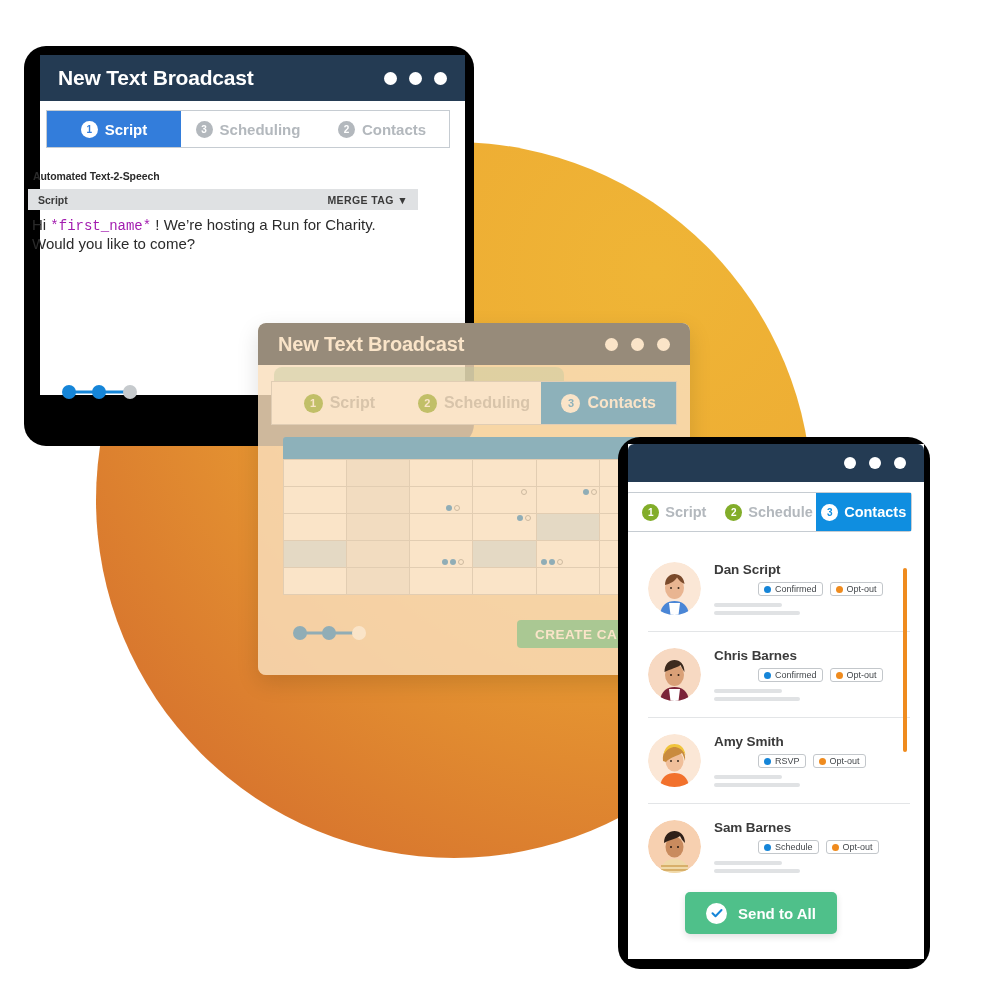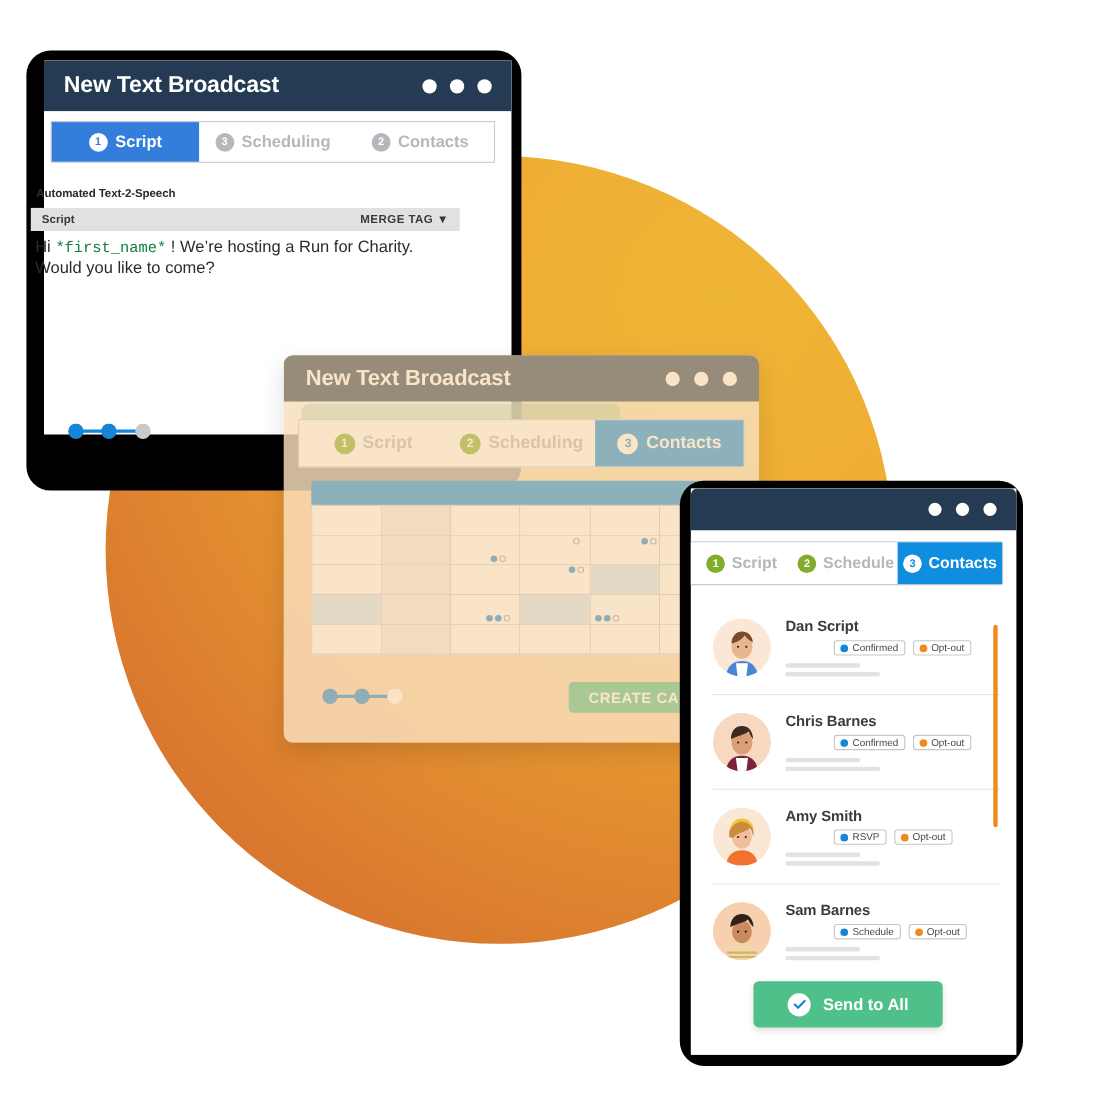--- a/index.html
+++ b/index.html
@@ -39,21 +39,21 @@
   #win1 .tab.active{background:#337ddb;}
   #win1 .tab.active .num{background:#fff;color:#337ddb;}
   #win1 .tab.active .lbl{color:#fff;}
   #win1 .tab.idle .num{background:#b3b8bd;}
   #win1 .tab.idle .lbl{color:#b3b8bd;}
   #w1-sub{position:absolute;left:33px;top:170px;font-size:10.5px;font-weight:bold;color:#2b2b2b;letter-spacing:-.1px;}
   #w1-scriptbar{position:absolute;left:28px;top:189px;width:390px;height:21px;background:#dfe1e3;display:flex;align-items:center;justify-content:space-between;padding:0 10px;box-sizing:border-box;}
   #w1-scriptbar span{font-size:10.5px;color:#3a3a3a;font-weight:bold;}
   #w1-scriptbar .mt{letter-spacing:.4px;padding-left:48px;}
   #w1-body{position:absolute;left:32px;top:216px;width:390px;font-size:15px;color:#2b2b2b;line-height:1.18;}
-  #w1-body .merge{font-family:"Liberation Mono",monospace;color:#15803d;font-size:14px;}
+  #w1-body .merge{font-family:"Liberation Mono",monospace;color:#a21caf;font-size:14px;}
   #w1-steps{position:absolute;left:60px;top:385px;}
 
   
   .steps{display:flex;align-items:center;}
 
   
   #win2{left:258px;top:323px;width:432px;height:352px;border-radius:8px;
         box-shadow:0 8px 22px rgba(0,0,0,.13);background:rgba(255,255,255,.62);}
   #win2 .titlebar{height:42px;padding:0 20px;border-radius:8px 8px 0 0;}
   #win2 .title{font-size:20px;}
@@ -99,21 +99,21 @@
   .crow:last-of-type{border-bottom:none;}
   .av{width:53px;height:53px;border-radius:50%;overflow:hidden;flex:none;margin-right:13px;}
   .cname{font-size:13.5px;font-weight:bold;color:#3b3b3b;margin-bottom:5px;letter-spacing:-.1px;}
   .badges{display:flex;gap:7px;margin-bottom:7px;padding-left:44px;}
   .badge{display:flex;align-items:center;gap:4px;border:1px solid #c3c7cb;border-radius:3px;padding:1px 5px;font-size:9px;color:#44484c;background:#fff;}
   .badge .bi{width:7px;height:7px;border-radius:50%;}
   .badge .bi.blue{background:#1585d8;}
   .badge .bi.orange{background:#ef8b1e;}
   .skel{height:4px;background:#e0e2e4;border-radius:2px;}
   #scrollbar{position:absolute;left:903px;top:568px;width:4px;height:184px;background:#ef8b1e;border-radius:2px;}
-  #sendbtn{position:absolute;left:685px;top:892px;width:172px;height:42px;background:#4fc08a;border-radius:5px;display:flex;align-items:center;justify-content:center;gap:11px;box-shadow:0 3px 7px rgba(0,0,0,.12);}
+  #sendbtn{position:absolute;left:685px;top:892px;width:152px;height:42px;background:#4fc08a;border-radius:5px;display:flex;align-items:center;justify-content:center;gap:11px;box-shadow:0 3px 7px rgba(0,0,0,.12);}
   #sendbtn .ck{width:21px;height:21px;border-radius:50%;background:#fff;display:flex;align-items:center;justify-content:center;}
   #sendbtn .ck svg{width:12px;height:12px;}
   #sendbtn span{color:#fff;font-weight:bold;font-size:15px;}
 </style>
 </head>
 <body>
 
 <div id="stage">
 
   <div class="bg-circle"></div>

